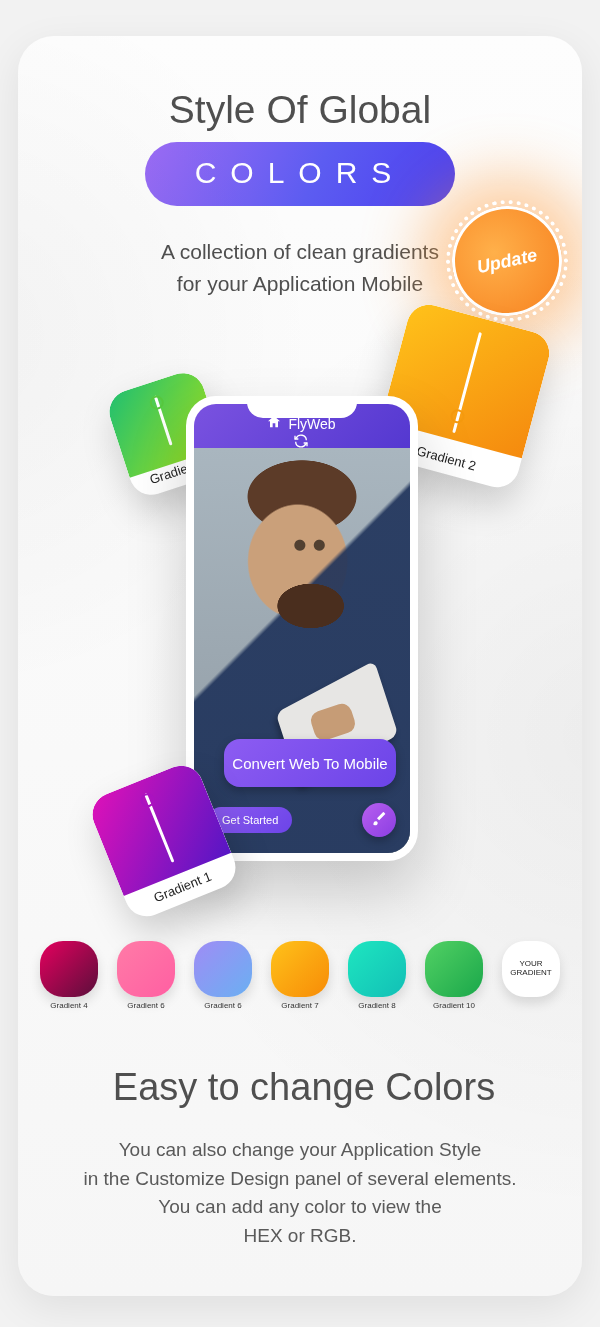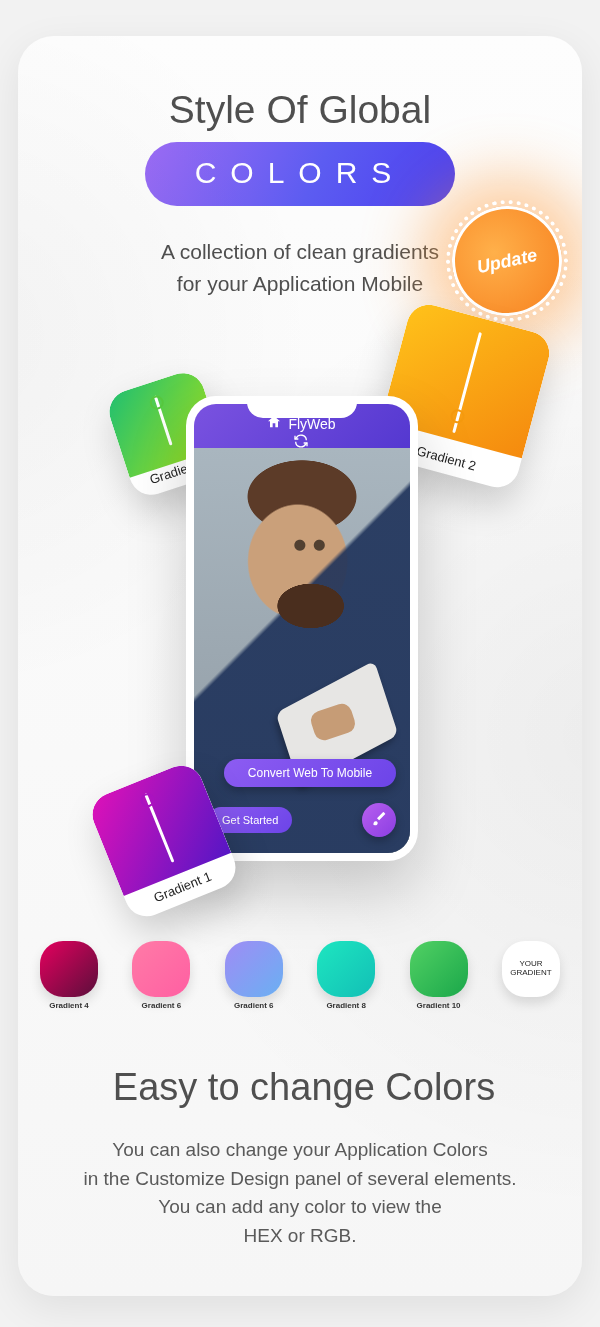--- a/index.html
+++ b/index.html
@@ -144,24 +144,24 @@
   }
   .hand {
     position:absolute;
     right:56px; bottom:116px;
     width:42px; height:30px;
     background:#c69c76; border-radius:10px;
     transform: rotate(-18deg);
   }
   .cta-pill {
     position:absolute; left:30px; right:14px; bottom:66px;
-    height:28px;
+    height:48px;
     border-radius:16px;
     background: linear-gradient(135deg,#8d5cf2,#6c44e8);
-    color:#fff; font-size:12px; font-weight:500;
+    color:#fff; font-size:15px; font-weight:500;
     display:flex; align-items:center; justify-content:center;
     box-shadow: 0 4px 10px rgba(0,0,0,0.25);
   }
   .get-started {
     position:absolute; left:14px; bottom:20px;
     height:26px; padding:0 14px;
     border-radius:14px;
     background: linear-gradient(135deg,#8d5cf2,#6c44e8);
     color:#fff; font-size:11px; display:flex; align-items:center;
   }
@@ -219,21 +219,21 @@
     display:flex; justify-content:space-between; align-items:flex-start;
   }
   .sw {
     width:58px; text-align:center;
   }
   .sw .sq {
     width:58px; height:56px; border-radius:23px;
     box-shadow: 0 6px 12px rgba(0,0,0,0.12);
   }
   .sw .lbl {
-    font-size:8px; color:#333; margin-top:4px; font-weight:700;
+    font-size:8px; color:#333; margin-top:4px; font-weight:400;
   }
   .sw-last .sq {
     background:#fff;
     display:flex; align-items:center; justify-content:center;
     font-size:8px; line-height:1.1; color:#222; font-weight:500;
     text-align:center;
   }
 
   
   .h2 {
@@ -328,35 +328,39 @@
       </div>
       <div class="sw">
         <div class="sq" style="background: linear-gradient(135deg, rgb(255, 123, 167), rgb(255, 95, 162));"></div>
         <div class="lbl">Gradient 6</div>
       </div>
       <div class="sw">
         <div class="sq" style="background: linear-gradient(135deg, rgb(159, 140, 245), rgb(106, 176, 242));"></div>
         <div class="lbl">Gradient 6</div>
       </div>
       <div class="sw">
+        <div class="sq" style="background: linear-gradient(135deg, rgb(255, 194, 26), rgb(247, 139, 7));"></div>
+        <div class="lbl">Gradient 7</div>
+      </div>
+      <div class="sw">
         <div class="sq" style="background: linear-gradient(135deg, rgb(30, 230, 192), rgb(18, 191, 182));"></div>
         <div class="lbl">Gradient 8</div>
       </div>
       <div class="sw">
         <div class="sq" style="background: linear-gradient(135deg, rgb(82, 209, 100), rgb(26, 167, 74));"></div>
         <div class="lbl">Gradient 10</div>
       </div>
       <div class="sw sw-last">
         <div class="sq" style="white-space: pre-line;">YOUR
 GRADIENT</div>
       </div>
     </div>
 
   <h2 class="h2">Easy to change Colors</h2>
 
   <p class="body-copy">
-    <span>You can also change your Application Colors</span><br>
+    <span>You can also change your Application Style</span><br>
     <span>in the Customize Design panel of several elements.</span><br>
     <span>You can add any color to view the</span><br>
     <span>HEX or RGB.</span>
   </p>
 
 </div>
 
 </body></html>

